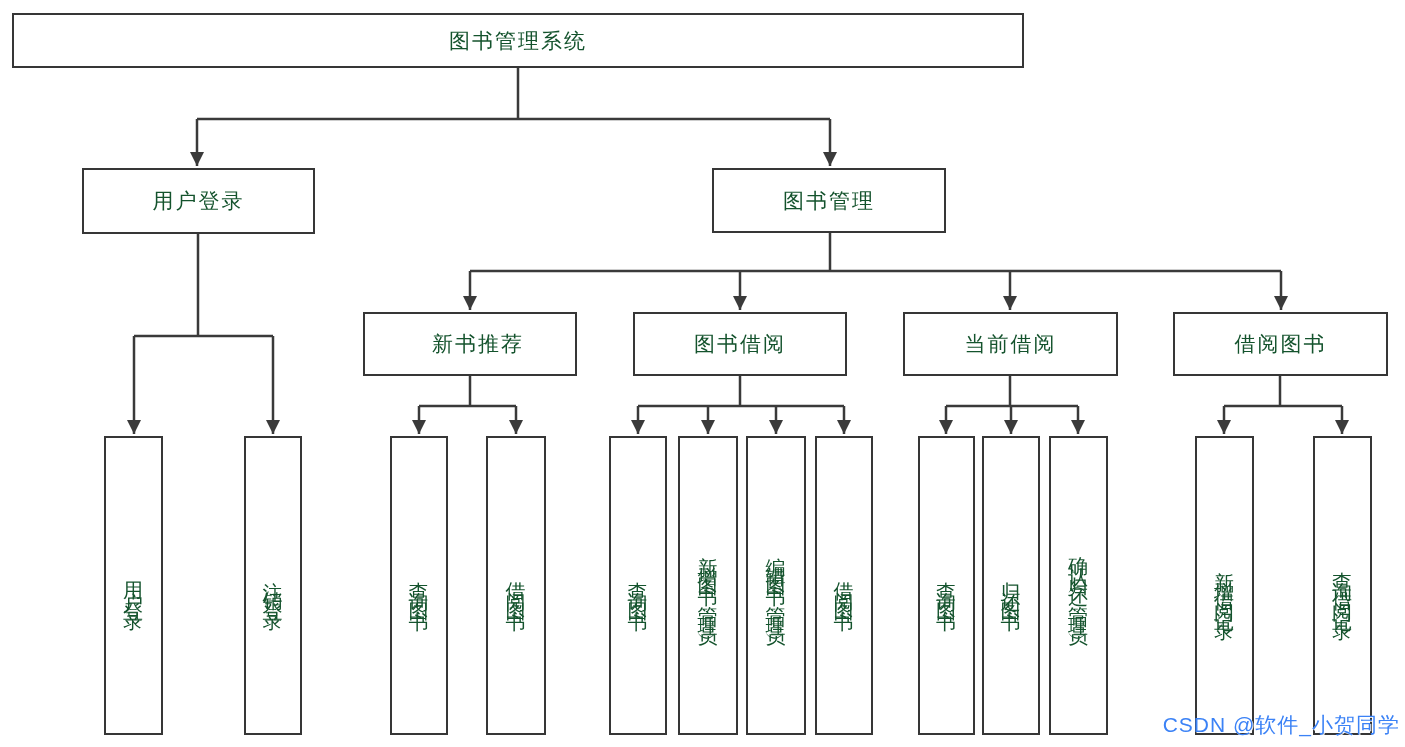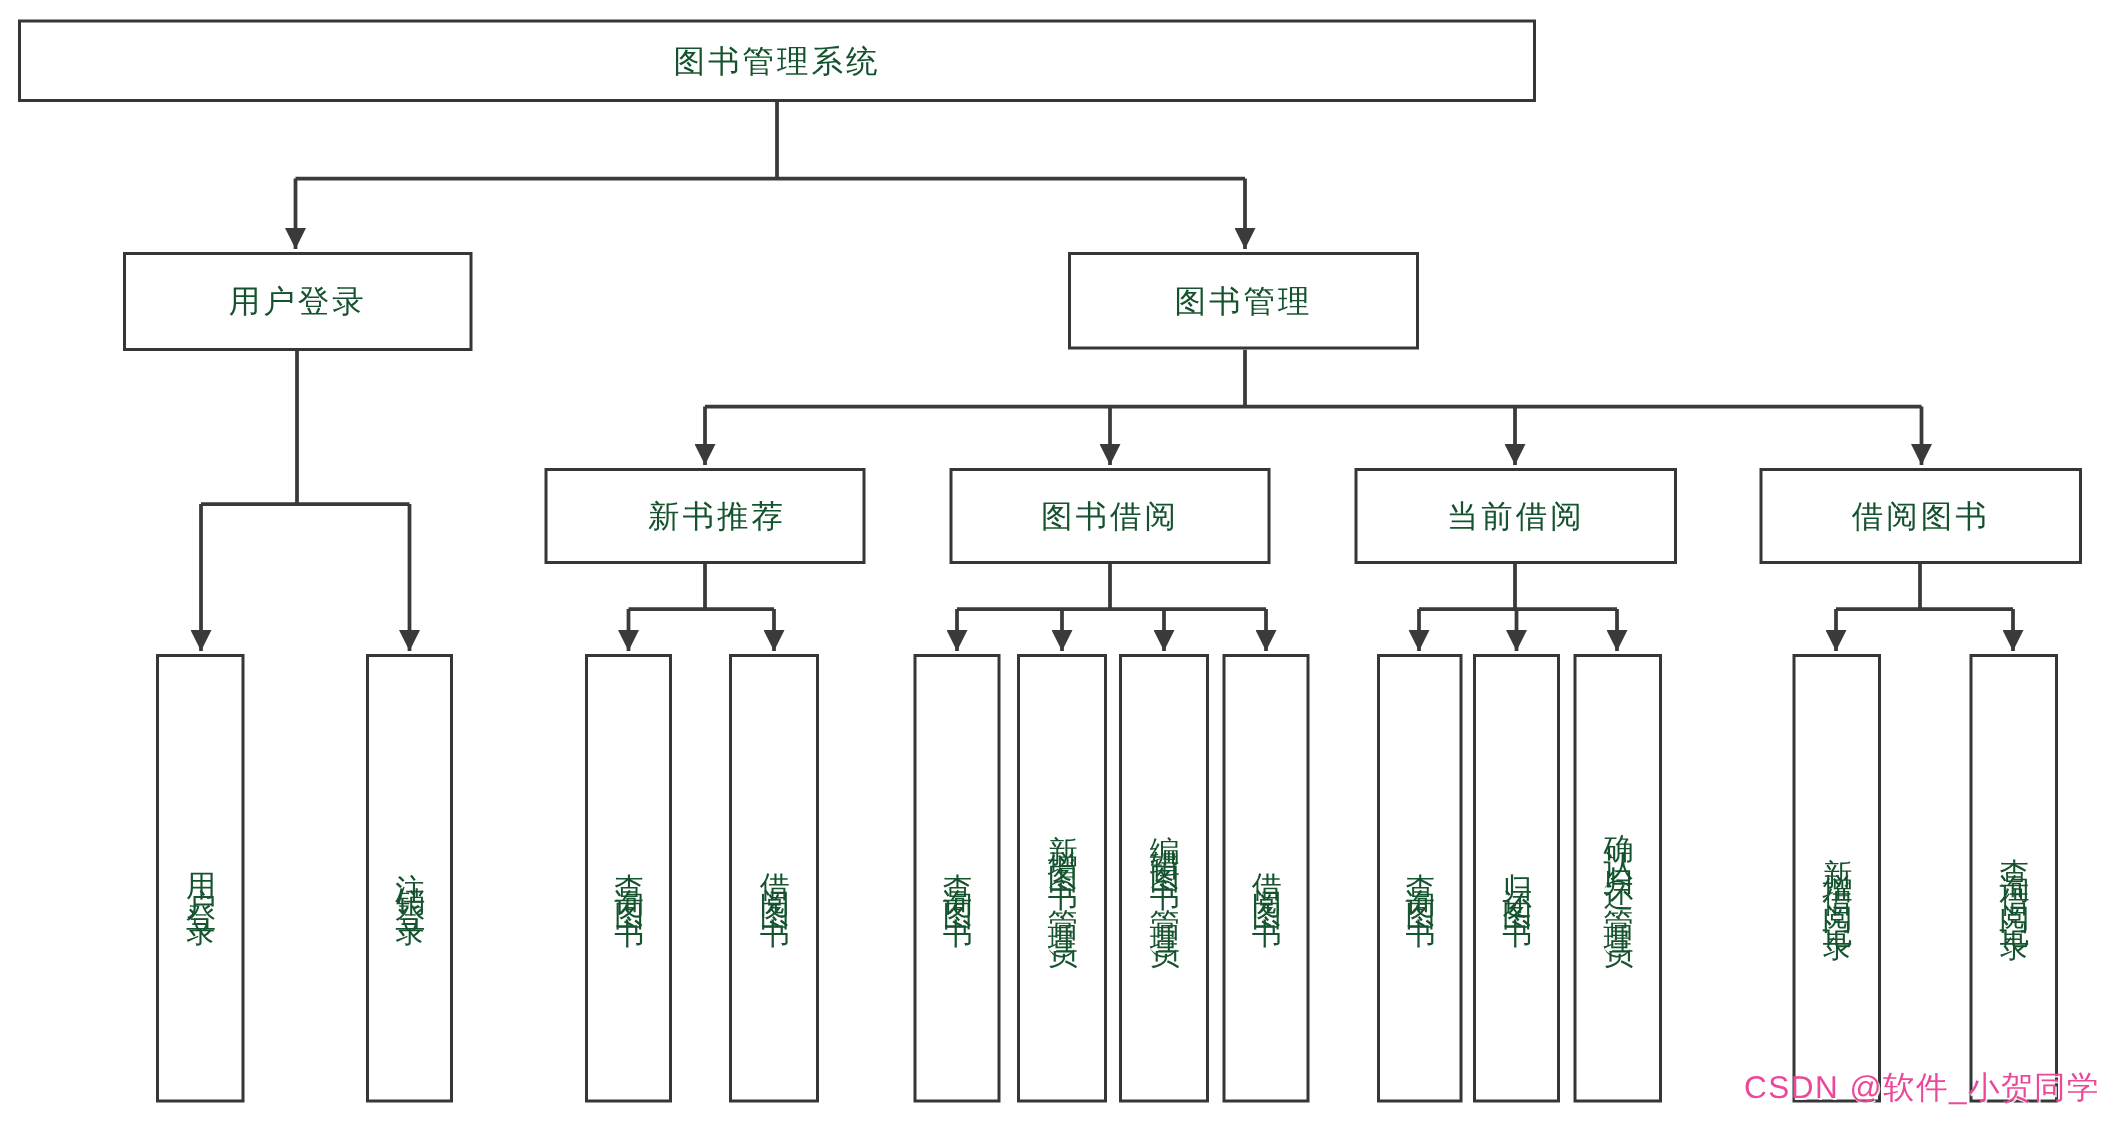--- a/index.html
+++ b/index.html
@@ -37,21 +37,21 @@
   .n-lf-bwa{left:678px;width:60px;}
   .n-lf-bwe{left:746px;width:60px;}
   .n-lf-bwb{left:815px;width:58px;}
   .n-lf-cq{left:918px;width:57px;}
   .n-lf-cr{left:982px;width:58px;}
   .n-lf-cc{left:1049px;width:59px;}
   .n-lf-ra{left:1195px;width:59px;}
   .n-lf-rq{left:1313px;width:59px;}
   .watermark{
     position:absolute;right:5px;top:711px;z-index:9;
-    font-size:21px;letter-spacing:1px;color:#ec4899;white-space:nowrap;
+    font-size:21px;letter-spacing:1px;color:#3b82f6;white-space:nowrap;
     text-shadow:1px 1px 0 rgba(255,255,255,0.85);
   }
 </style>
 </head>
 <body>
 
 <div class="stage">
 
   <svg class="wires" viewBox="0 0 1405 747">
     <defs>

